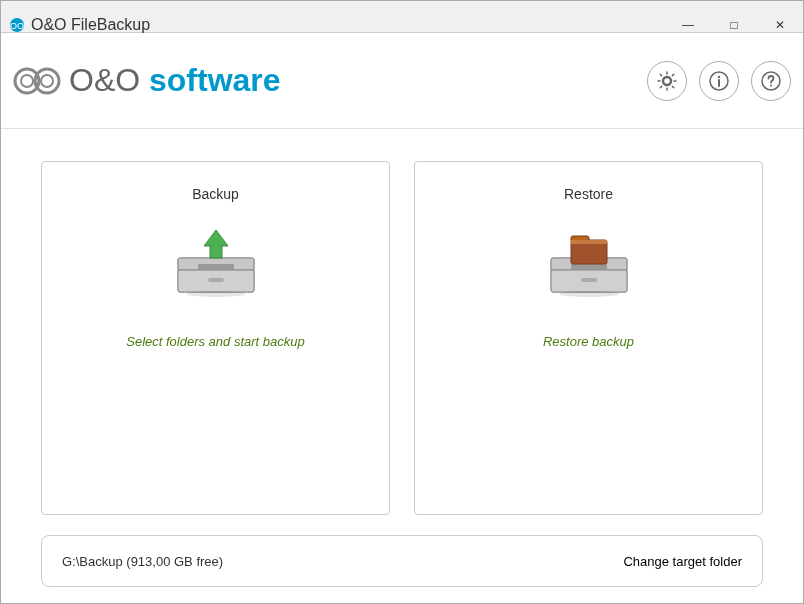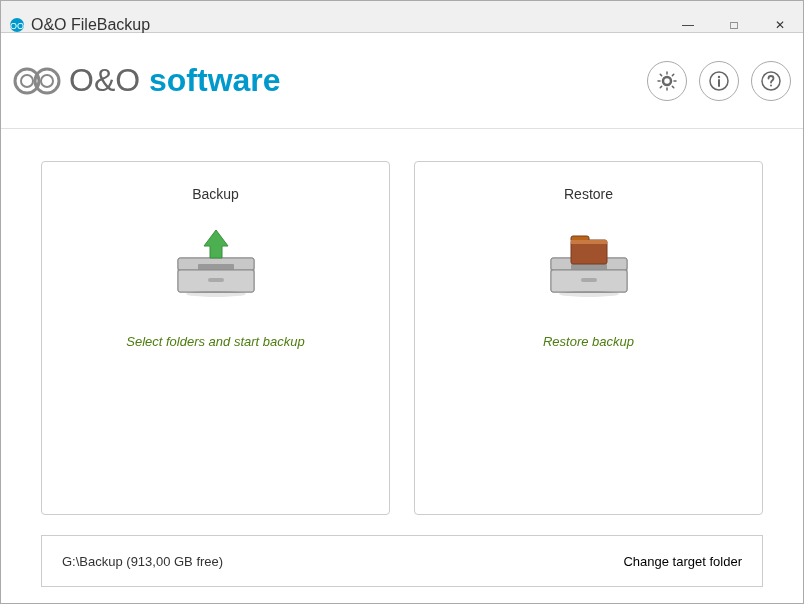--- a/index.html
+++ b/index.html
@@ -167,21 +167,21 @@
       color: #4d7c0f;
       cursor: pointer;
       text-decoration: none;
       margin-top: 16px;
       font-style: italic;
     }
 
     .bottom-bar {
       height: 52px;
       border: 1px solid #cccccc;
-      border-radius: 0;
+      border-radius: 8px;
       display: flex;
       align-items: center;
       justify-content: space-between;
       padding: 0 20px;
       background: #ffffff;
       flex-shrink: 0;
     }
 
     .bottom-path {
       font-size: 13px;

